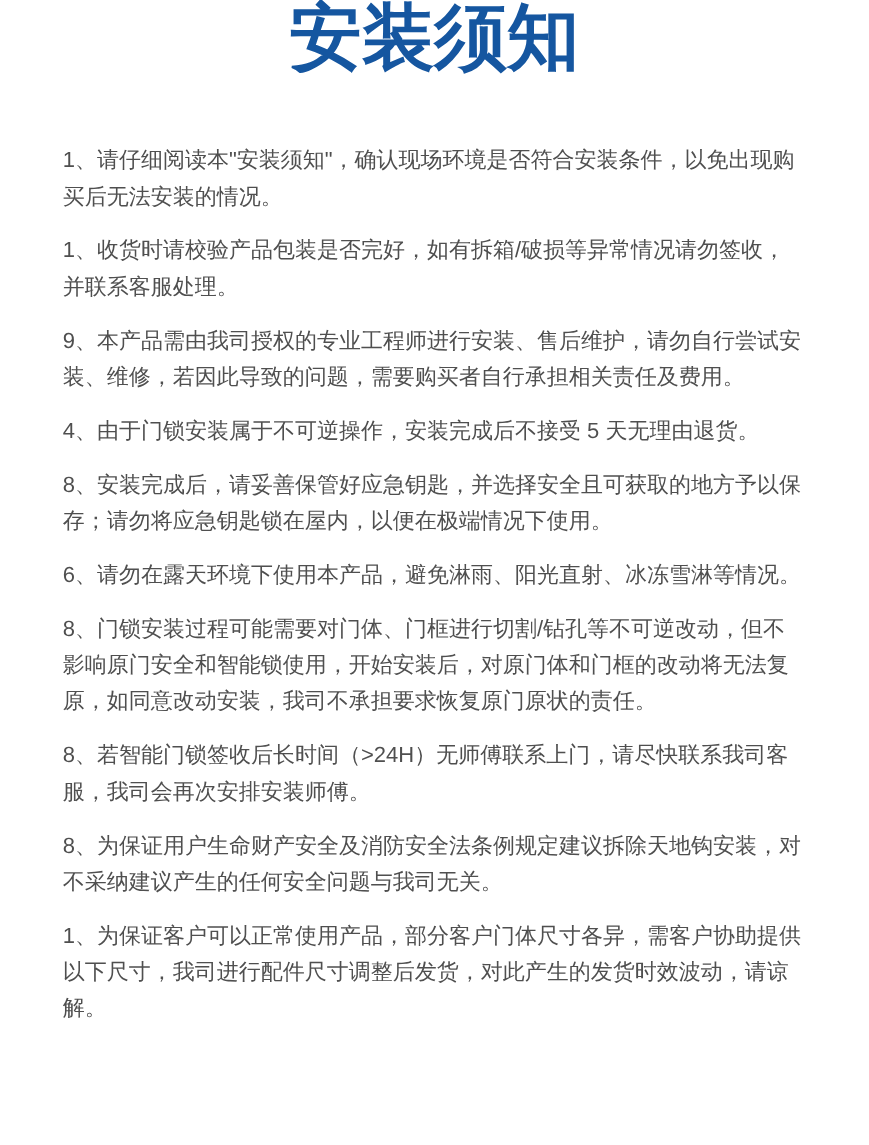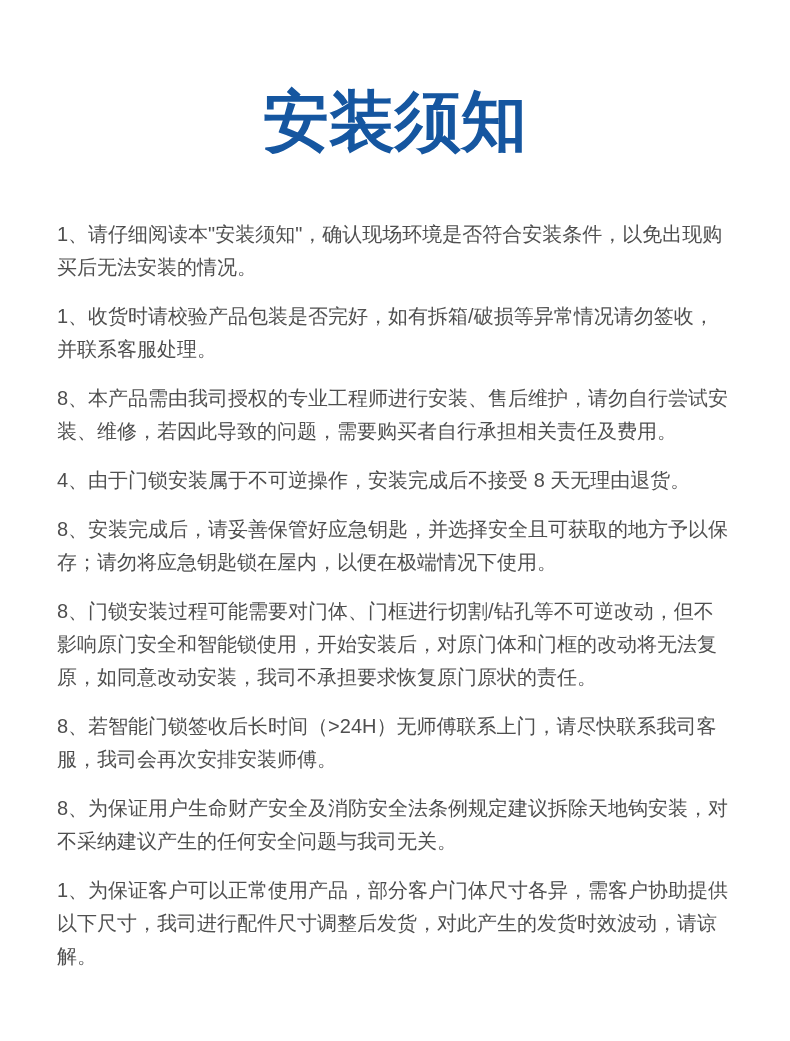--- a/index.html
+++ b/index.html
@@ -14,21 +14,20 @@
     font-family: "Liberation Sans", sans-serif;
   }
   .page {
     width: 790px;
     height: 1041px;
     background: #ffffff;
     box-sizing: border-box;
   }
   .page-title {
     margin: 0;
-    padding-top: 88px;
     height: 66px;
     line-height: 66px;
     text-align: center;
     font-size: 66px;
     font-weight: 800;
     color: #1556A0;
     letter-spacing: 0;
     font-family: "Liberation Sans", sans-serif;
   }
   .notice {
@@ -47,21 +46,22 @@
 </style>
 </head>
 <body>
 
 <div class="page">
   <h1 class="page-title">安装须知</h1>
 
   <div class="notice">
     <p class="item">1、请仔细阅读本"安装须知"，确认现场环境是否符合安装条件，以免出现购买后无法安装的情况。</p>
     <p class="item">1、收货时请校验产品包装是否完好，如有拆箱/破损等异常情况请勿签收，并联系客服处理。</p>
-    <p class="item">8、本产品需由我司授权的专业工程师进行安装、售后维护，请勿自行尝试安装、维修，若因此导致的问题，需要购买者自行承担相关责任及费用。</p>
-    <p class="item">4、由于门锁安装属于不可逆操作，安装完成后不接受 8 天无理由退货。</p>
+    <p class="item">9、本产品需由我司授权的专业工程师进行安装、售后维护，请勿自行尝试安装、维修，若因此导致的问题，需要购买者自行承担相关责任及费用。</p>
+    <p class="item">4、由于门锁安装属于不可逆操作，安装完成后不接受 5 天无理由退货。</p>
     <p class="item">8、安装完成后，请妥善保管好应急钥匙，并选择安全且可获取的地方予以保存；请勿将应急钥匙锁在屋内，以便在极端情况下使用。</p>
+    <p class="item">6、请勿在露天环境下使用本产品，避免淋雨、阳光直射、冰冻雪淋等情况。</p>
     <p class="item">8、门锁安装过程可能需要对门体、门框进行切割/钻孔等不可逆改动，但不影响原门安全和智能锁使用，开始安装后，对原门体和门框的改动将无法复原，如同意改动安装，我司不承担要求恢复原门原状的责任。</p>
     <p class="item">8、若智能门锁签收后长时间（&gt;24H）无师傅联系上门，请尽快联系我司客服，我司会再次安排安装师傅。</p>
     <p class="item">8、为保证用户生命财产安全及消防安全法条例规定建议拆除天地钩安装，对不采纳建议产生的任何安全问题与我司无关。</p>
     <p class="item">1、为保证客户可以正常使用产品，部分客户门体尺寸各异，需客户协助提供以下尺寸，我司进行配件尺寸调整后发货，对此产生的发货时效波动，请谅解。</p>
   </div>
 </div>
 
 </body></html>

